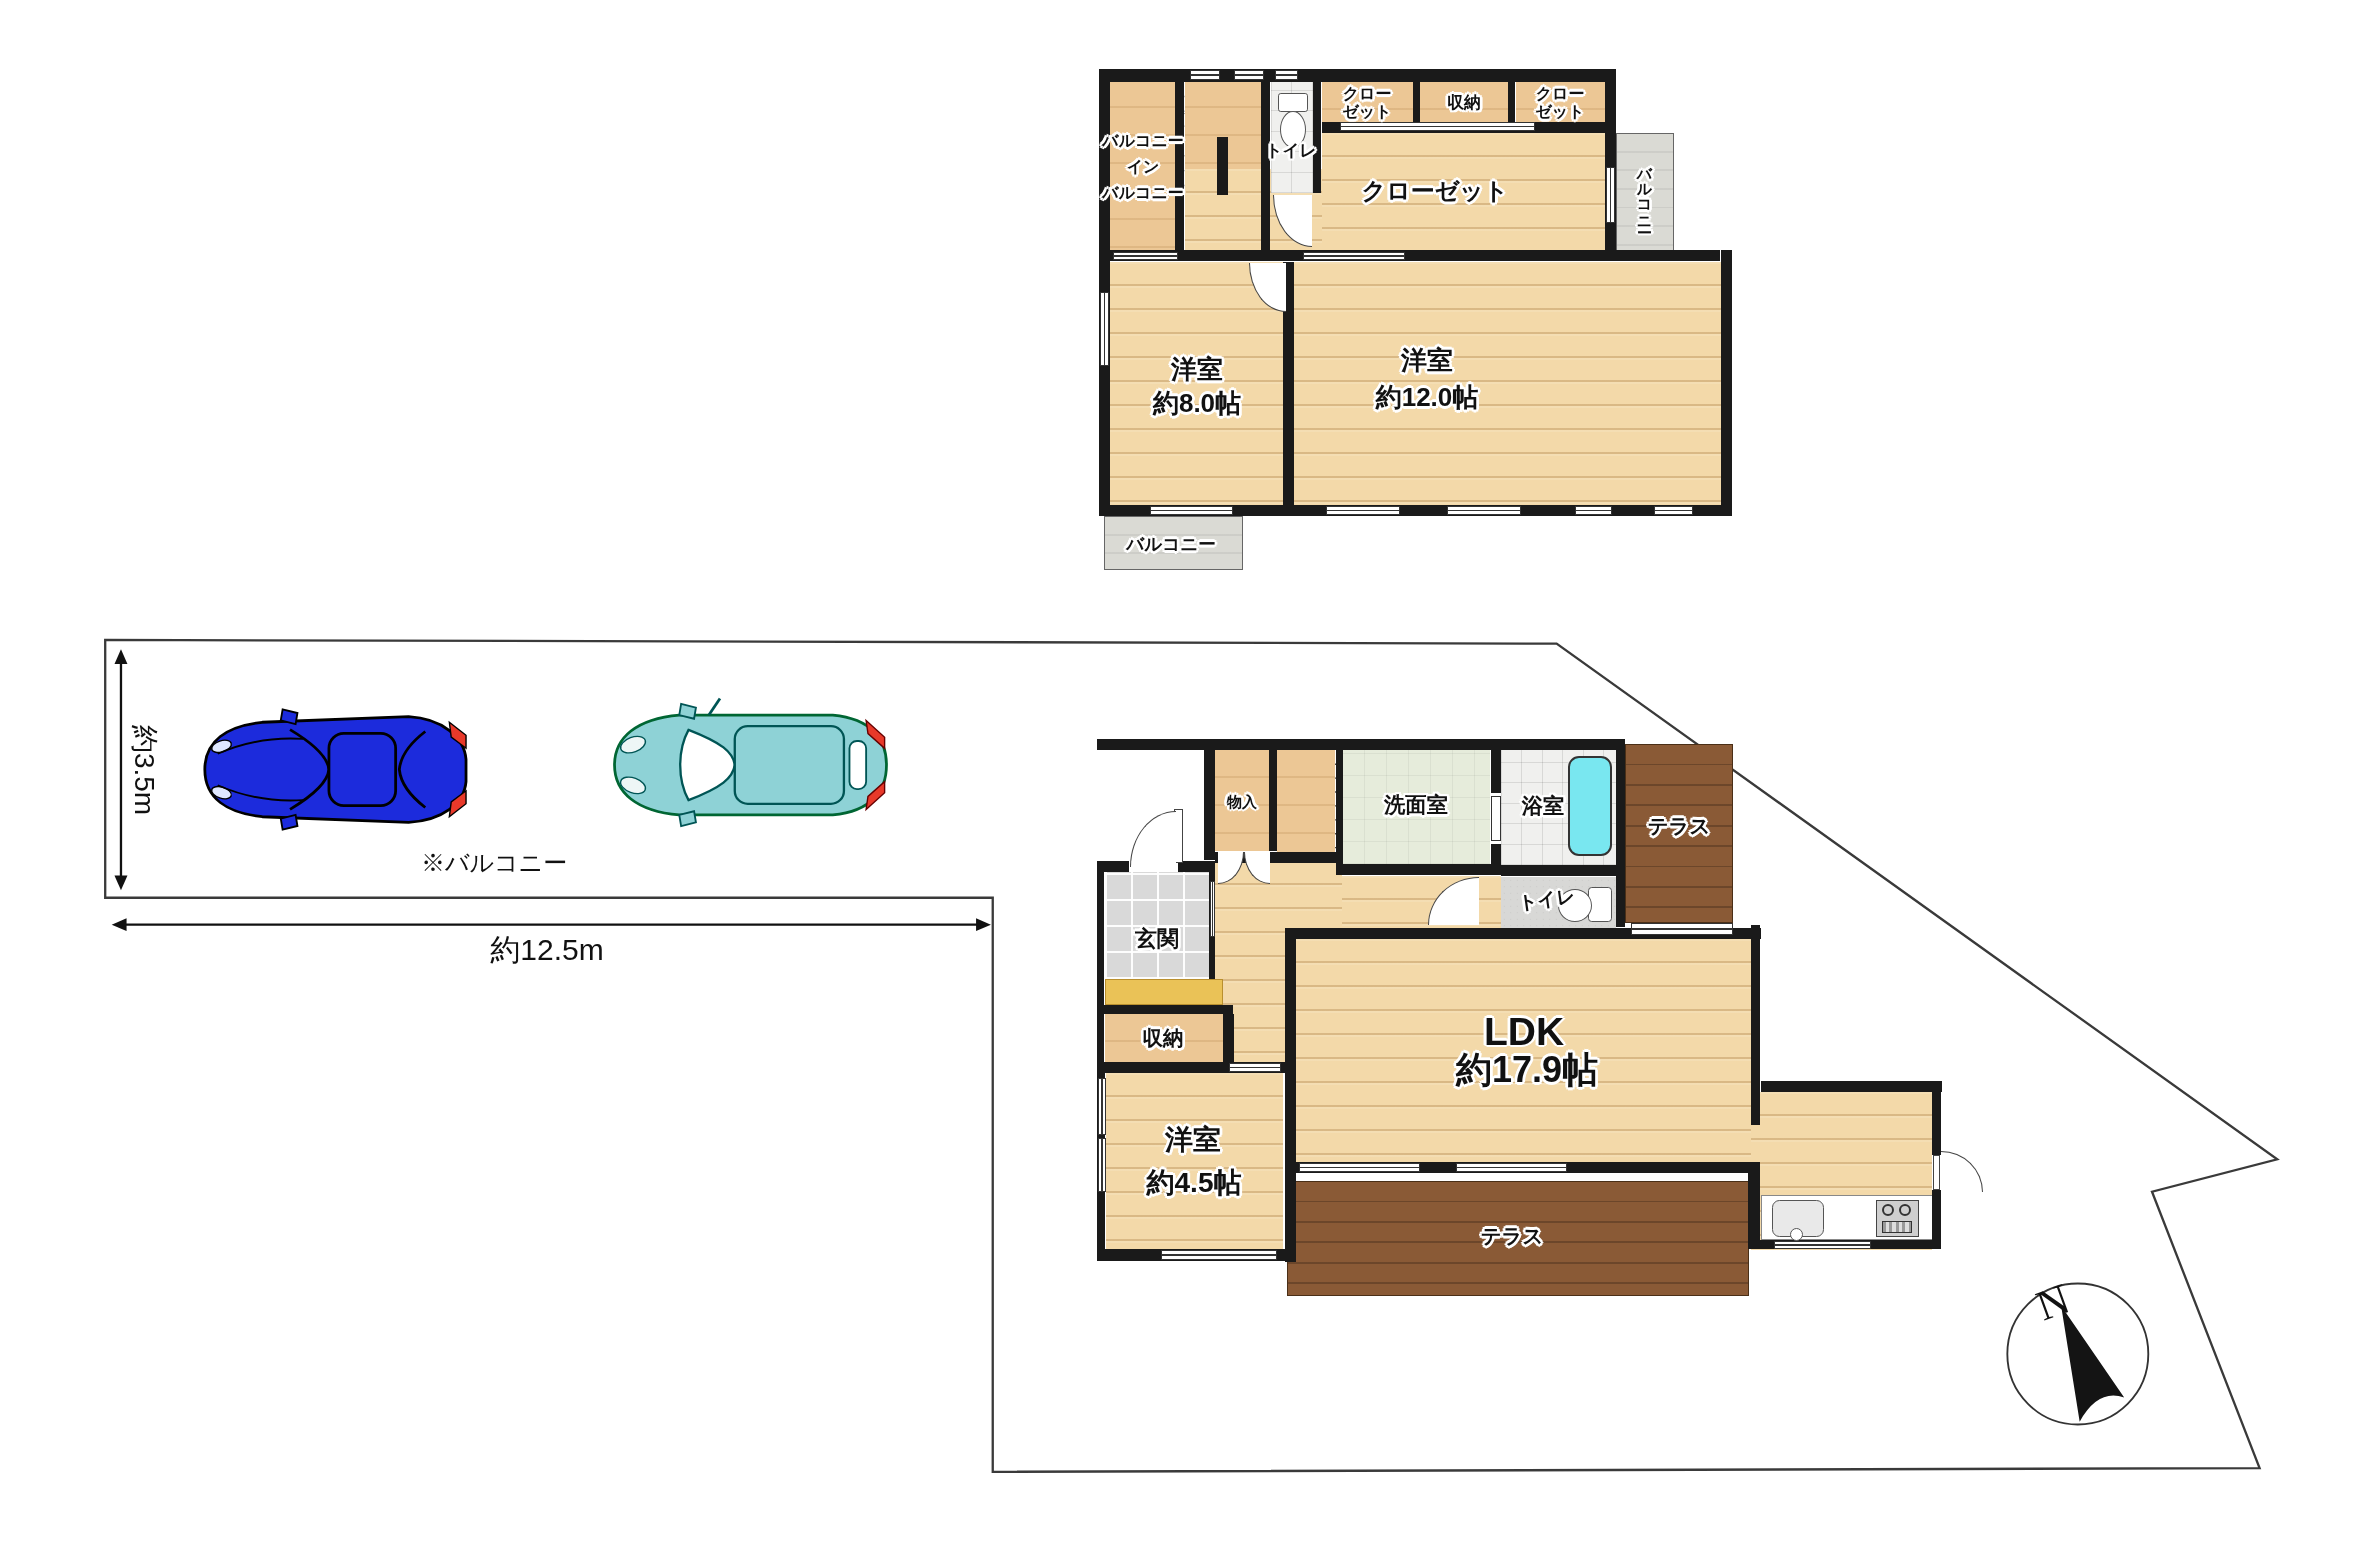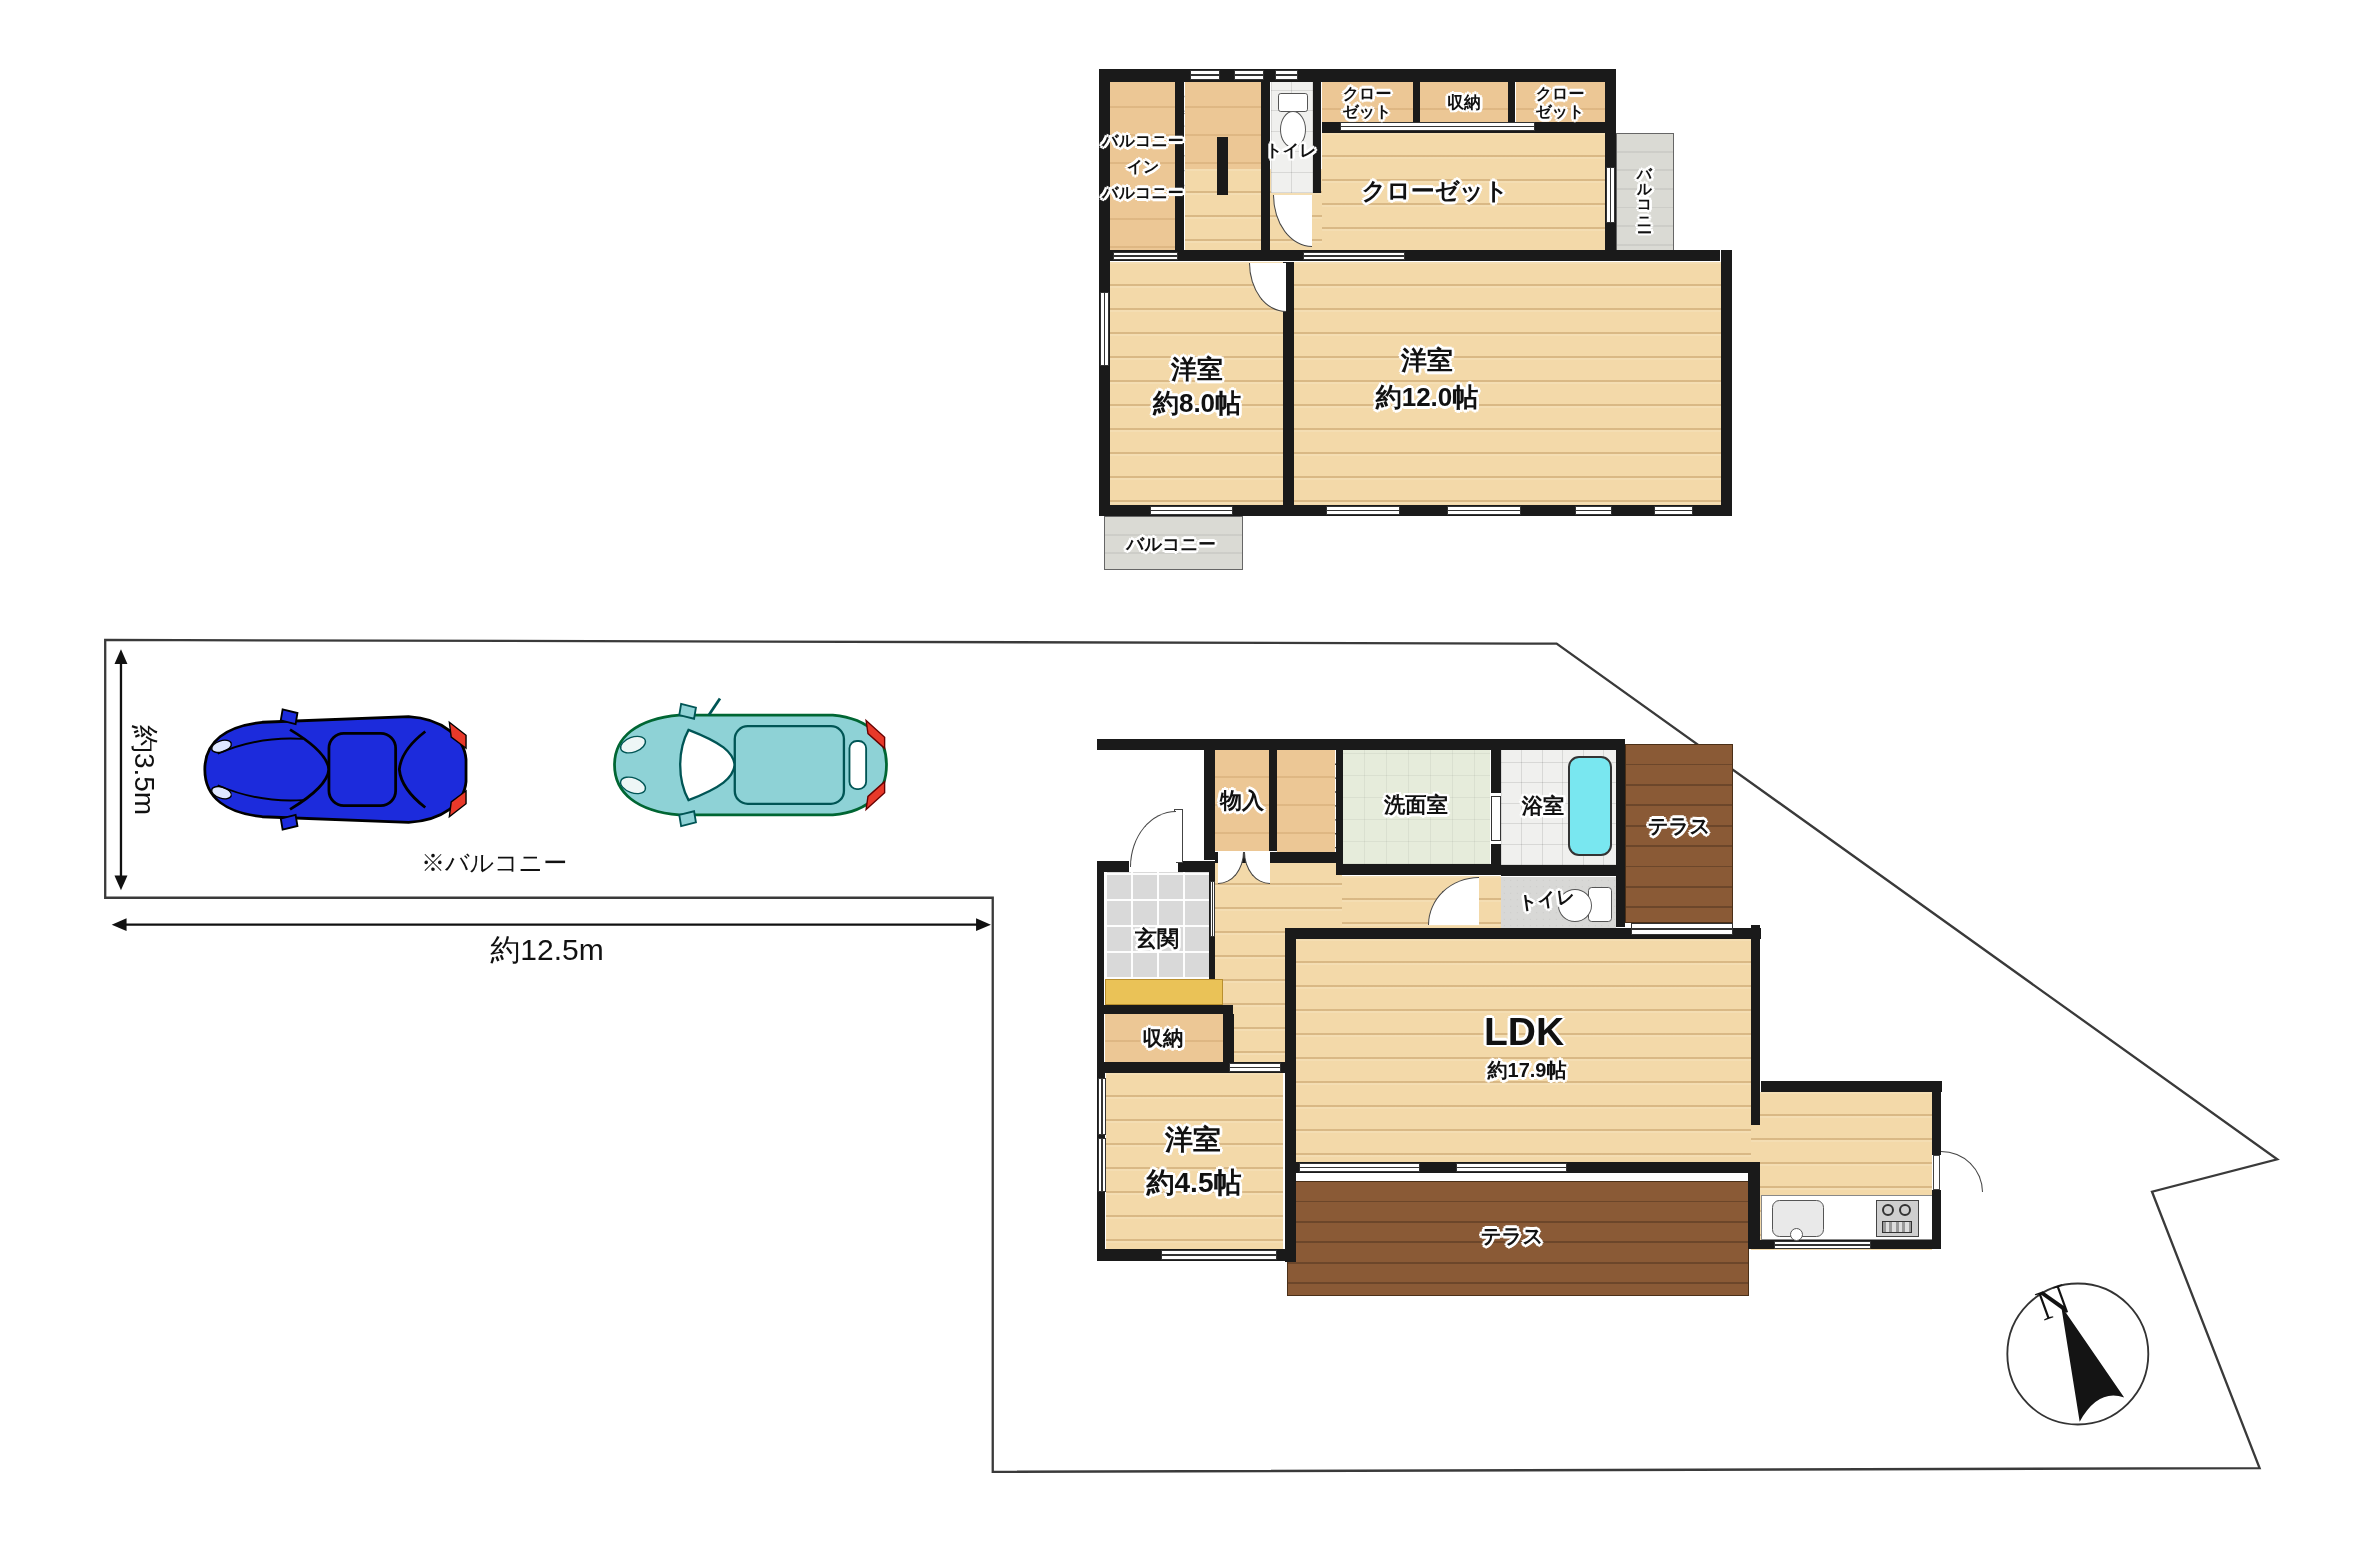--- a/index.html
+++ b/index.html
@@ -21,22 +21,22 @@
   .arc{position:absolute;background:#fff;box-sizing:border-box;}
   .arc-tl{border-top:1.9px solid #444;border-left:1.9px solid #444;border-top-left-radius:100% 100%;}
   .arc-bl{border-bottom:1.9px solid #444;border-left:1.9px solid #444;border-bottom-left-radius:100% 100%;}
   .arc-br{border-bottom:1.9px solid #444;border-right:1.9px solid #444;border-bottom-right-radius:100% 100%;}
   .arc-tr{border-top:1.9px solid #444;border-right:1.9px solid #444;border-top-right-radius:100% 100%;}
   .rlabel{position:absolute;transform:translate(-50%,-50%);font-weight:bold;color:#111;white-space:nowrap;line-height:1;
     text-shadow:-1.9px -1.9px 0 #fff,1.9px -1.9px 0 #fff,-1.9px 1.9px 0 #fff,1.9px 1.9px 0 #fff,0 -2.8px 0 #fff,0 2.8px 0 #fff,-2.8px 0 0 #fff,2.8px 0 0 #fff;}
   .plain{position:absolute;transform:translate(-50%,-50%);color:#111;white-space:nowrap;line-height:1;}
   .vtext{writing-mode:vertical-rl;}
   .f16{font-size:15px}.f17{font-size:16px}.f18{font-size:16.7px}.f19{font-size:17.6px}.f20{font-size:18.6px}
-  .f21{font-size:22px}.f22{font-size:20.4px}.f23{font-size:21.3px}.f24{font-size:22px}.f26{font-size:24px}
-  .f28{font-size:26px}.f30{font-size:28px}.f32{font-size:30px}.f34{font-size:20px}.f42{font-size:39px}
+  .f21{font-size:15px}.f22{font-size:20.4px}.f23{font-size:21.3px}.f24{font-size:22px}.f26{font-size:24px}
+  .f28{font-size:26px}.f30{font-size:28px}.f32{font-size:30px}.f34{font-size:36px}.f42{font-size:39px}
   svg.overlay{position:absolute;left:0;top:0;pointer-events:none;}
 </style>
 </head>
 <body>
 
 <div id="canvas">
 
   <svg class="overlay" width="2375" height="1546" viewBox="0 0 2560 1667">
 
     <polygon points="113,690 1678,694 2455,1250 2320,1285 2436,1583 1070,1587 1070,968 113,968" fill="none" stroke="#3a3a3a" stroke-width="2.5"></polygon>

